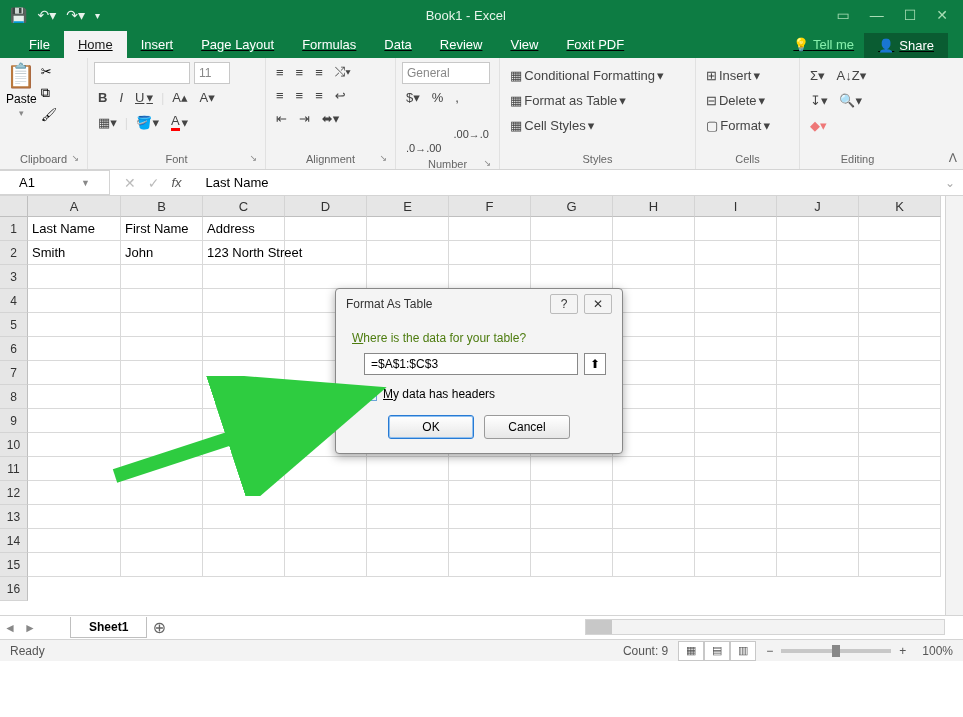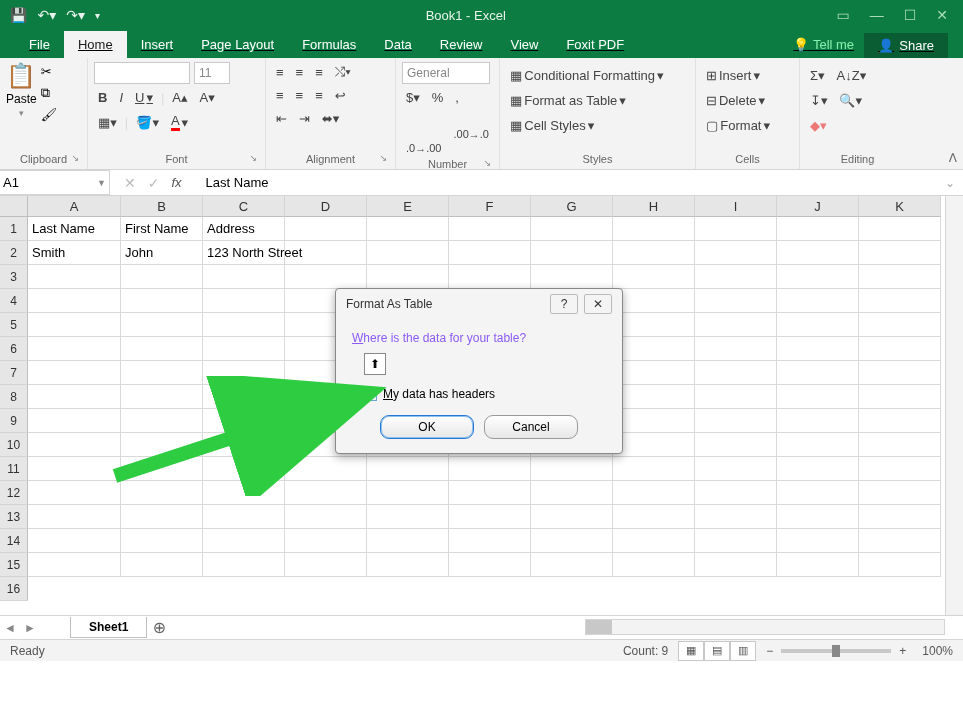--- a/index.html
+++ b/index.html
@@ -29,21 +29,21 @@
 .group-label .dl { position:absolute; right:2px; top:2px; font-size:9px; color:#888; }
 .group-body { display:flex; gap:4px; flex:1; }
 .stackv { display:flex; flex-direction:column; gap:2px; }
 .stackh { display:flex; gap:4px; align-items:center; }
 .tb { padding:2px 4px; color:#444; font-size:13px; display:inline-flex; align-items:center; gap:2px; cursor:pointer; }
 .sel { background:#fff; border:1px solid #c8c8c8; height:22px; font-size:12px; padding:0 4px; color:#888; }
 .ribbon .collapse { position:absolute; right:6px; bottom:4px; font-size:12px; color:#666; }
 
 
 .fbar { height:26px; background:#fff; border-bottom:1px solid #d4d4d4; display:flex; align-items:center; }
-.namebox { width:110px; border:1px solid #d4d4d4; border-left:none; height:100%; display:flex; align-items:center; padding:0 3px; font-size:13px; }
+.namebox { width:110px; border:1px solid #d4d4d4; border-left:none; height:100%; display:flex; align-items:center; padding:0 19px; font-size:13px; }
 .namebox .dd { margin-left:auto; font-size:9px; color:#888; }
 .fbar .fbtns { display:flex; gap:12px; padding:0 14px; color:#bbb; font-size:14px; }
 .fbar .fx { font-style:italic; color:#555; font-size:13px; }
 .formula-input { flex:1; padding:0 10px; font-size:13px; }
 .fbar .expand { padding:0 8px; color:#aaa; font-size:12px; }
 
 
 .grid-area { position:relative; height:419px; background:#fff; overflow:hidden; }
 .cornercell { position:absolute; left:0; top:0; width:28px; height:21px; background:#e6e6e6; border-right:1px solid #bfbfbf; border-bottom:1px solid #bfbfbf; }
 .colheads { position:absolute; left:28px; top:0; height:21px; display:flex; }
@@ -72,29 +72,29 @@
 .viewbtn { width:26px; height:20px; border:1px solid #c8c8c8; display:flex; align-items:center; justify-content:center; background:#fff; font-size:11px; }
 .zoomslider { width:110px; height:4px; background:#c8c8c8; margin:0 8px; position:relative; }
 .zoomslider .h { position:absolute; left:50%; top:-4px; width:8px; height:12px; background:#888; transform:translateX(-50%);}
 
 
 .dialog { position:absolute; left:335px; top:338px; width:288px; background:#f4f4f4; border:1px solid #888; border-radius:4px; box-shadow:0 3px 10px rgba(0,0,0,.35); font-size:12px; }
 .dlg-title { height:30px; display:flex; align-items:center; padding:0 10px; color:#333; }
 .dlg-title .sp { flex:1; }
 .dlg-title .b { width:28px; height:20px; border:1px solid #bbb; border-radius:2px; text-align:center; line-height:18px; font-size:12px; margin-left:6px; cursor:pointer; }
 .dlg-body { padding:6px 16px 14px; }
-.dlg-label { margin:6px 0 8px; color:#8b5cf6; }
+.dlg-label { margin:6px 0 8px; color:#4d7c0f; }
 .dlg-label u{text-decoration:underline;}
 .range-row { display:flex; gap:6px; margin-bottom:12px; margin-left:12px;}
 .range-input { flex:1; background:#fff; border:1px solid #888; height:22px; padding:0 6px; font-size:12px;}
 .range-btn { width:22px; height:22px; border:1px solid #888; background:#fff; text-align:center; line-height:20px; font-size:12px; }
 .chk-row { display:flex; align-items:center; gap:6px; margin-left:12px; margin-bottom:14px;}
 .chk { width:13px; height:13px; border:1px solid #6aa5d8; background:#e8f1fb; display:flex; align-items:center; justify-content:center; font-size:10px; color:#2a6db6; }
 .dlg-btns { display:flex; justify-content:center; gap:10px; }
-.dbtn { width:94px; height:24px; border:1px solid #9a9a9a; background:linear-gradient(#fff,#e7e7e7); border-radius:9px; font-size:12px; }
+.dbtn { width:86px; height:24px; border:1px solid #9a9a9a; background:linear-gradient(#fff,#e7e7e7); border-radius:3px; font-size:12px; }
 .dbtn.primary { border:1px solid #277ad4; box-shadow:inset 0 0 0 1px #8fc0f0; }
 
 
 .arrow-svg { position:absolute; left:110px; top:430px; pointer-events:none; }
 
 .ico { font-family:"Segoe UI Symbol",sans-serif; }
 </style>
 </head>
 <body>
 
@@ -499,20 +499,21 @@
   <div class="dialog" style="top:92px;">
     <div class="dlg-title">
       <span>Format As Table</span>
       <span class="sp"></span>
       <span class="b">?</span>
       <span class="b">✕</span>
     </div>
     <div class="dlg-body">
       <div class="dlg-label"><u>W</u><span>here is the data for your table?</span></div>
       <div class="range-row">
+        <input class="range-input" value="=$A$1:$C$3" style="">
         <div class="range-btn">⬆</div>
       </div>
       <div class="chk-row">
         <div class="chk">✓</div>
         <span><u>M</u><span>y data has headers</span></span>
       </div>
       <div class="dlg-btns">
         <button class="dbtn primary">OK</button>
         <button class="dbtn">Cancel</button>
       </div>

